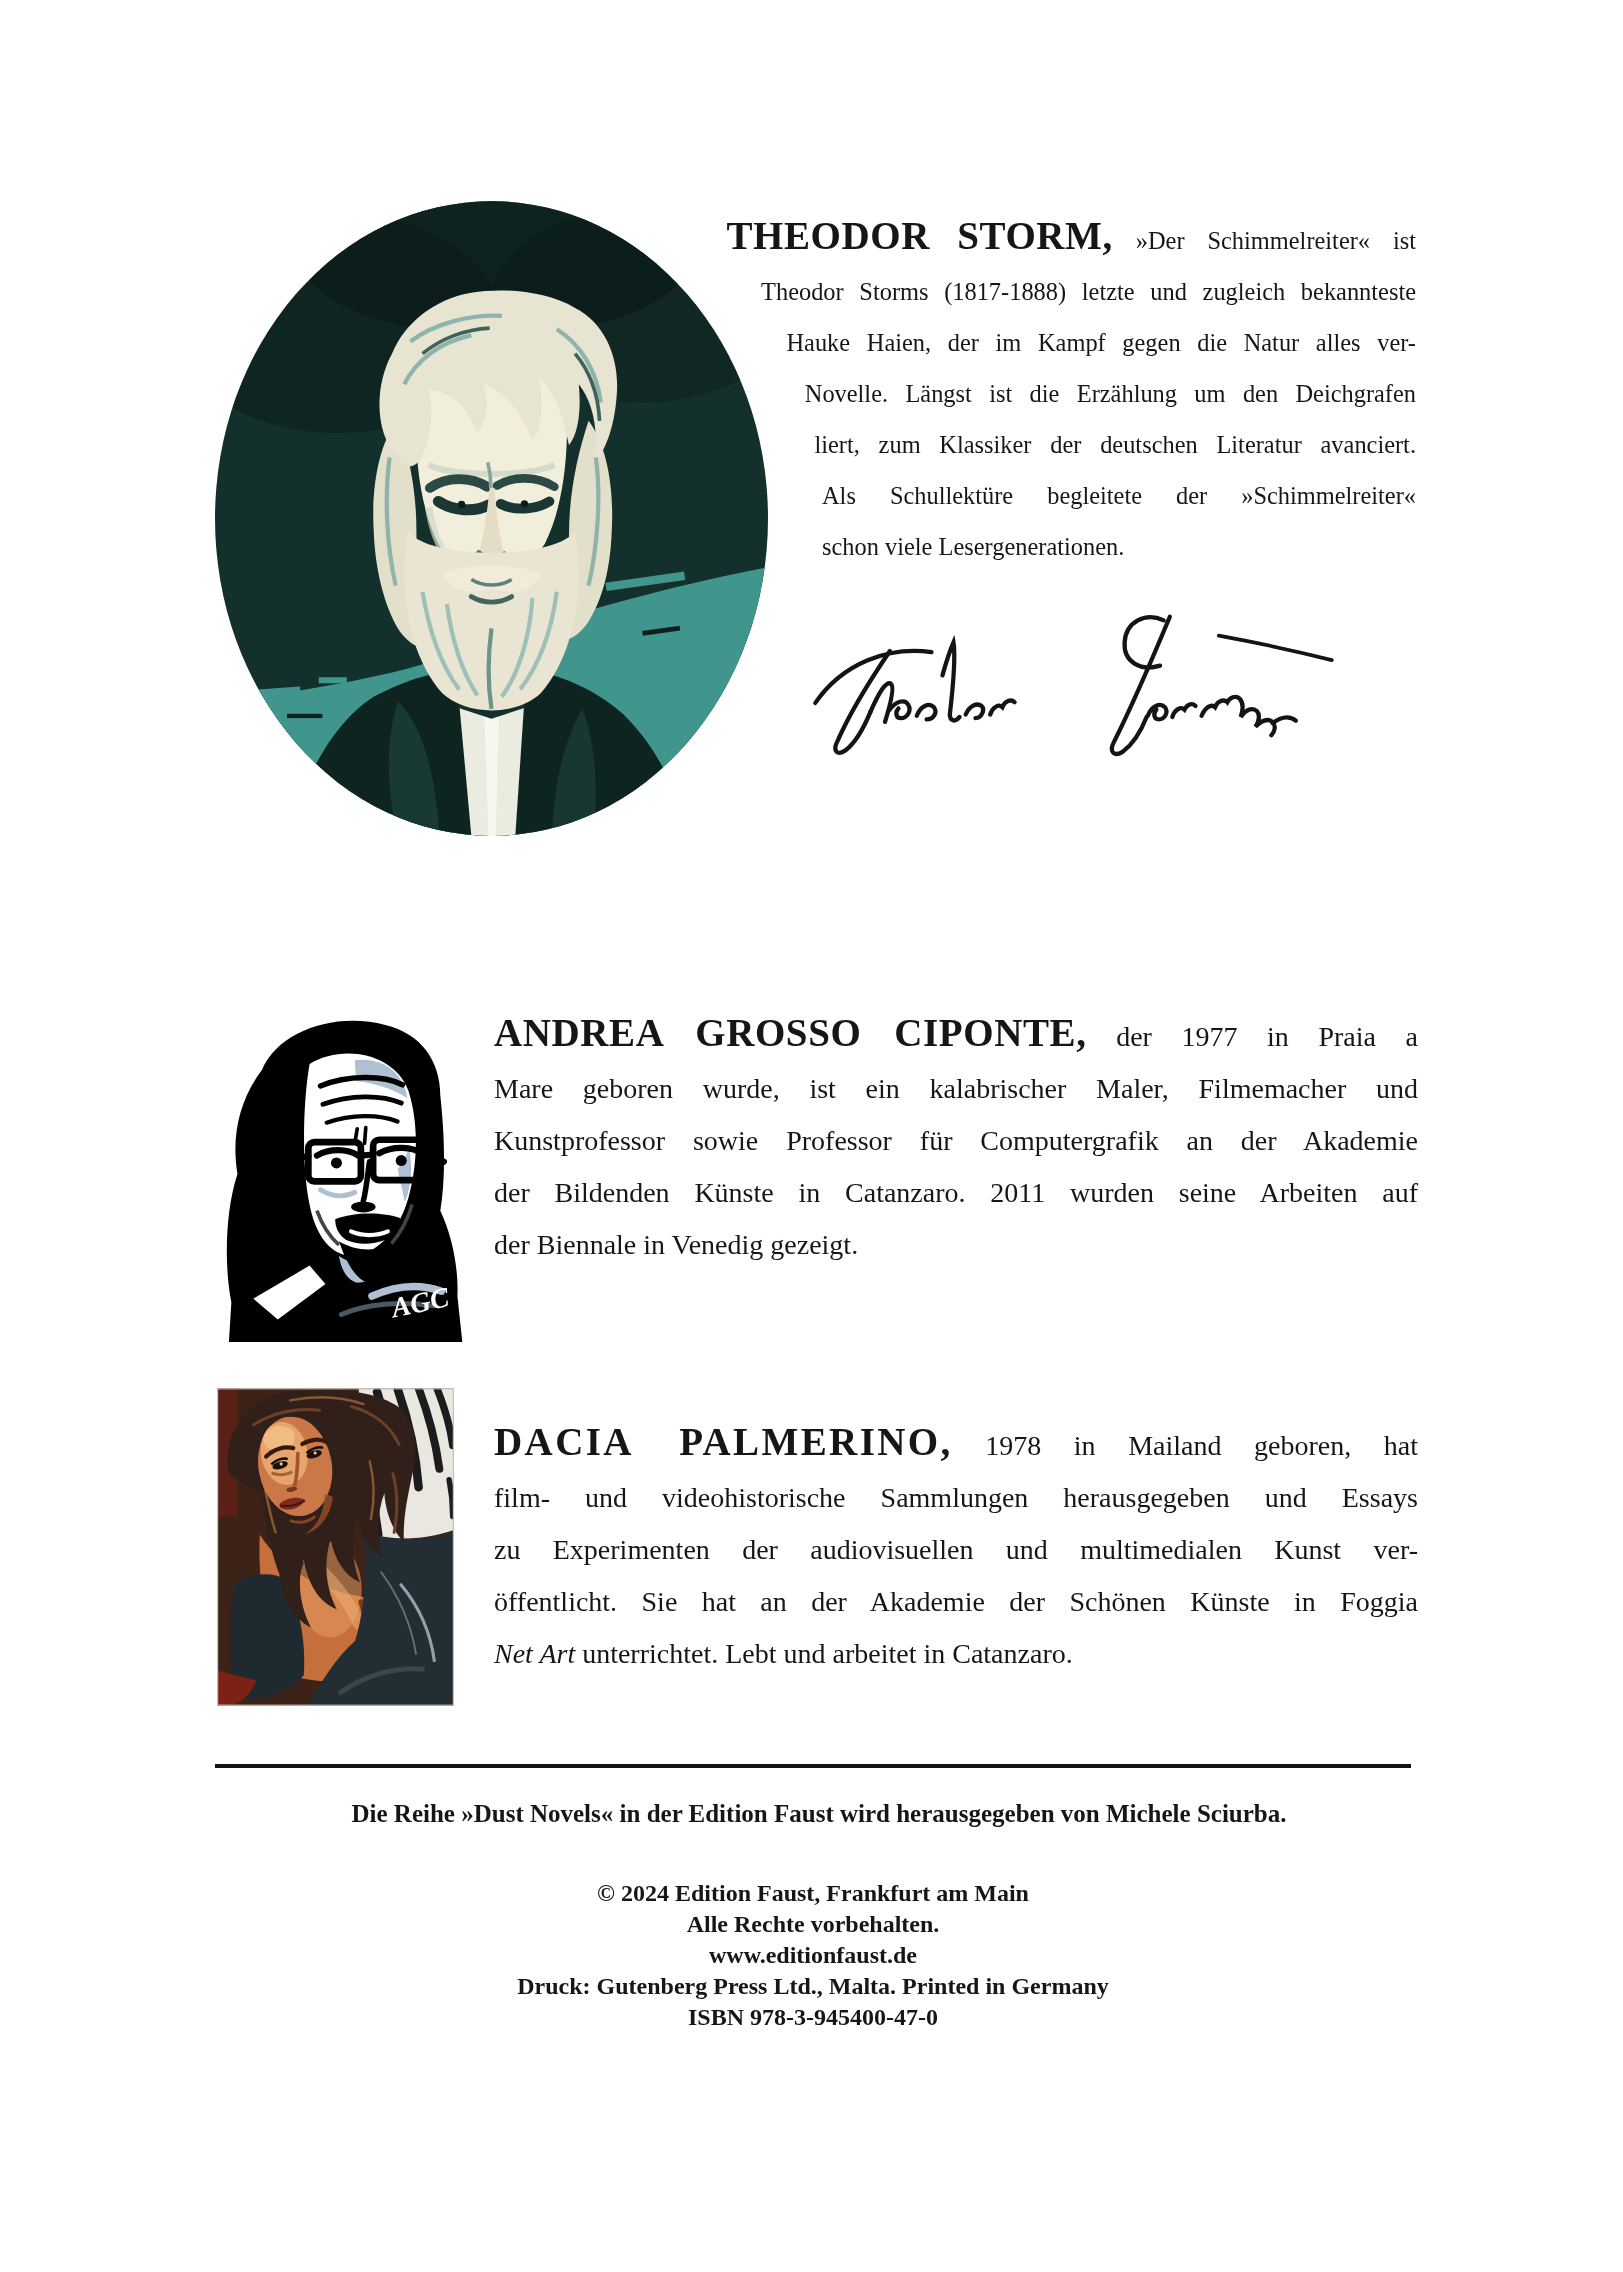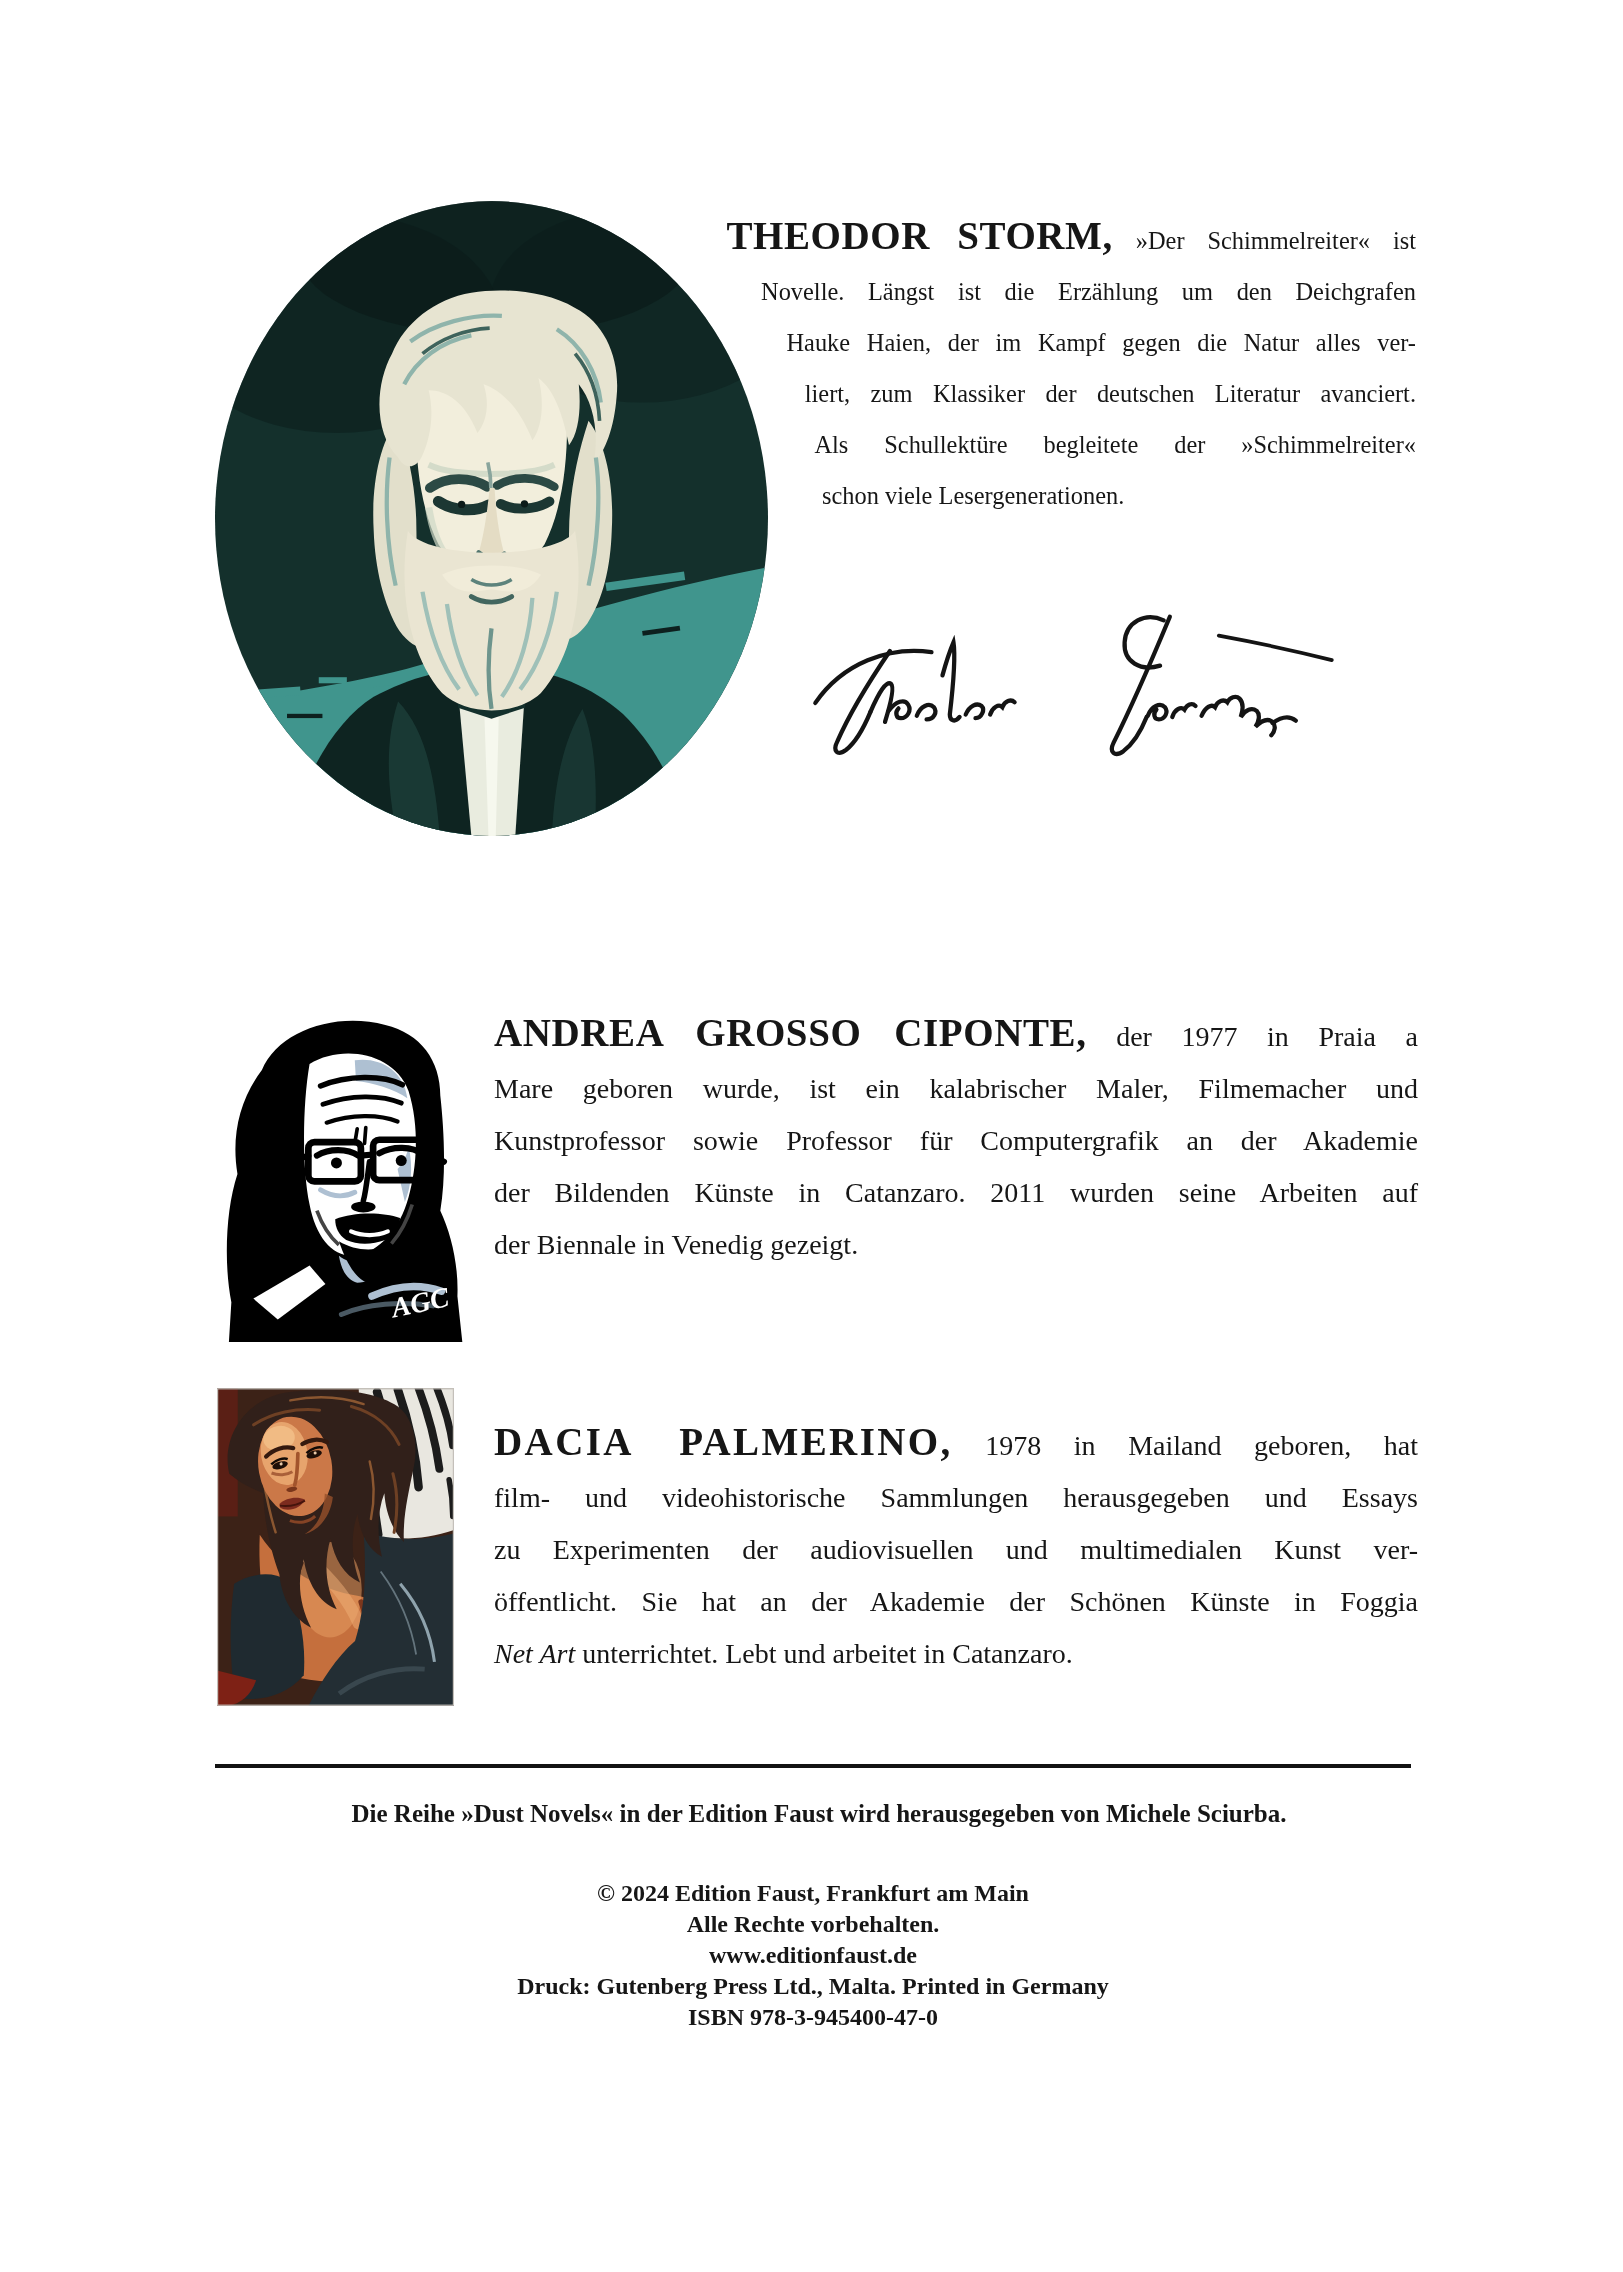--- a/index.html
+++ b/index.html
@@ -104,22 +104,23 @@
           <path d="M310,300 C330,260 370,230 420,220" stroke="#8fb4ab" stroke-width="7" fill="none"></path>
           <path d="M560,210 C600,235 626,280 632,330" stroke="#8fb4ab" stroke-width="7" fill="none"></path>
           <path d="M286,420 C278,480 280,560 296,630" stroke="#8fb4ab" stroke-width="7" fill="none"></path>
           <path d="M624,420 C632,480 628,560 612,630" stroke="#8fb4ab" stroke-width="7" fill="none"></path>
           <path d="M340,250 C370,225 410,210 450,208" stroke="#3e635c" stroke-width="6" fill="none"></path>
           <path d="M590,250 C615,280 628,320 630,360" stroke="#3e635c" stroke-width="6" fill="none"></path>
         </g>
       </svg>
     </div>
     <div class="jline"><span class="name-lg">THEODOR STORM,</span><span> »Der Schimmelreiter« ist</span></div>
+    <div class="jline">Theodor Storms (1817-1888) letzte und zugleich bekannteste</div>
+    <div class="jline">Hauke Haien, der im Kampf gegen die Natur alles ver-</div>
     <div class="jline">Novelle. Längst ist die Erzählung um den Deichgrafen</div>
-    <div class="jline">Hauke Haien, der im Kampf gegen die Natur alles ver-</div>
     <div class="jline">liert, zum Klassiker der deutschen Literatur avanciert.</div>
     <div class="jline">Als Schullektüre begleitete der »Schimmelreiter«</div>
     <div class="jline last">schon viele Lesergenerationen.</div>
   </section>
 
   <div class="signature">
     <svg width="599" height="159" viewBox="0 0 980 260" role="img" aria-label="Theodor Storm">
       <g stroke="#141414" stroke-width="7" fill="none" stroke-linecap="round">
         <path d="M30,165 C75,100 150,72 220,82"></path>
         <path d="M152,80 C118,130 86,182 66,228 C58,244 66,252 80,242 C98,228 110,204 120,180"></path>

